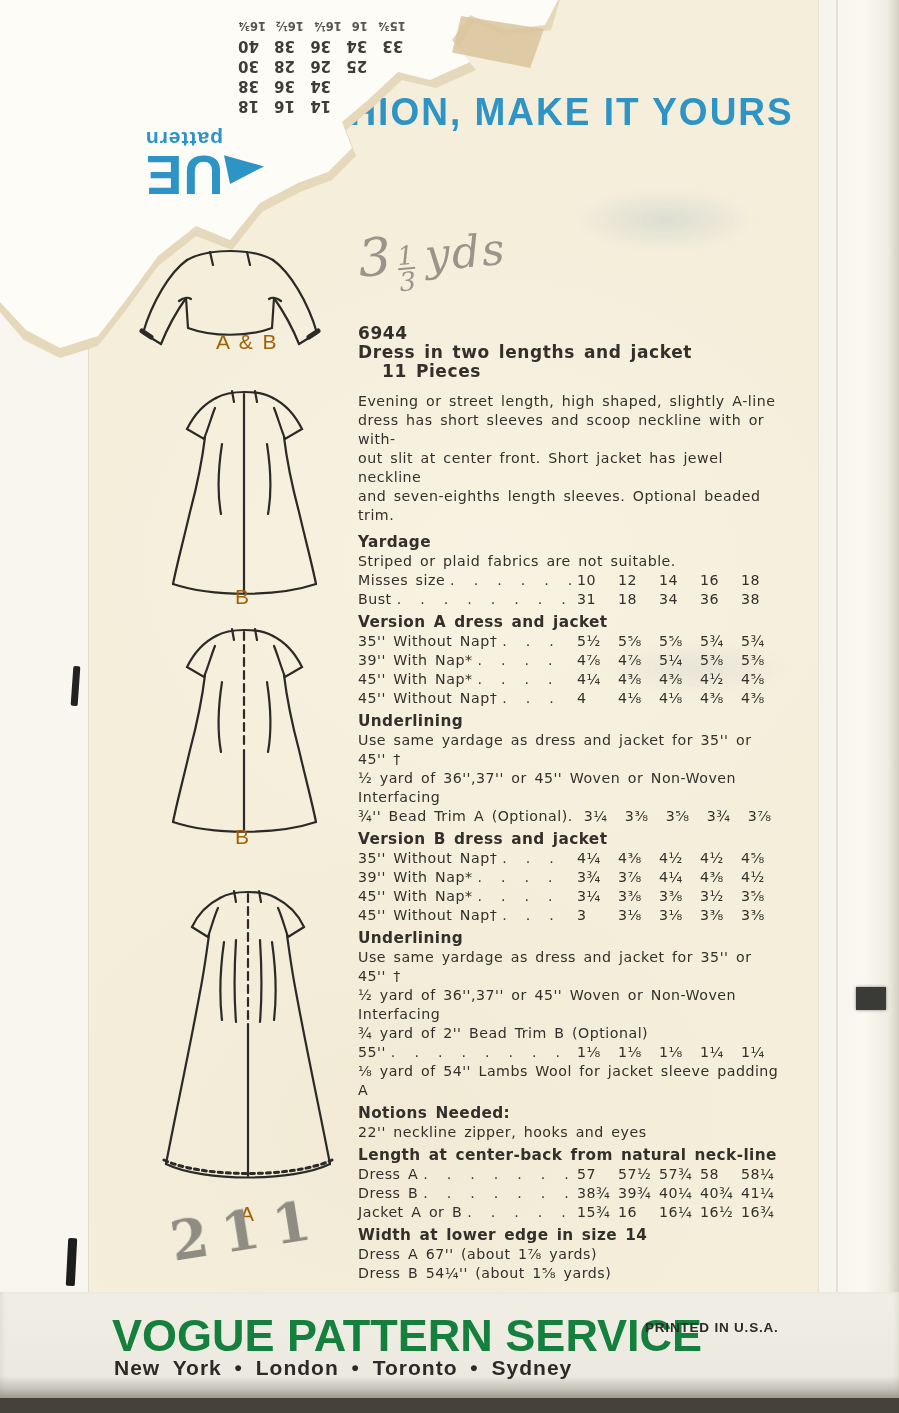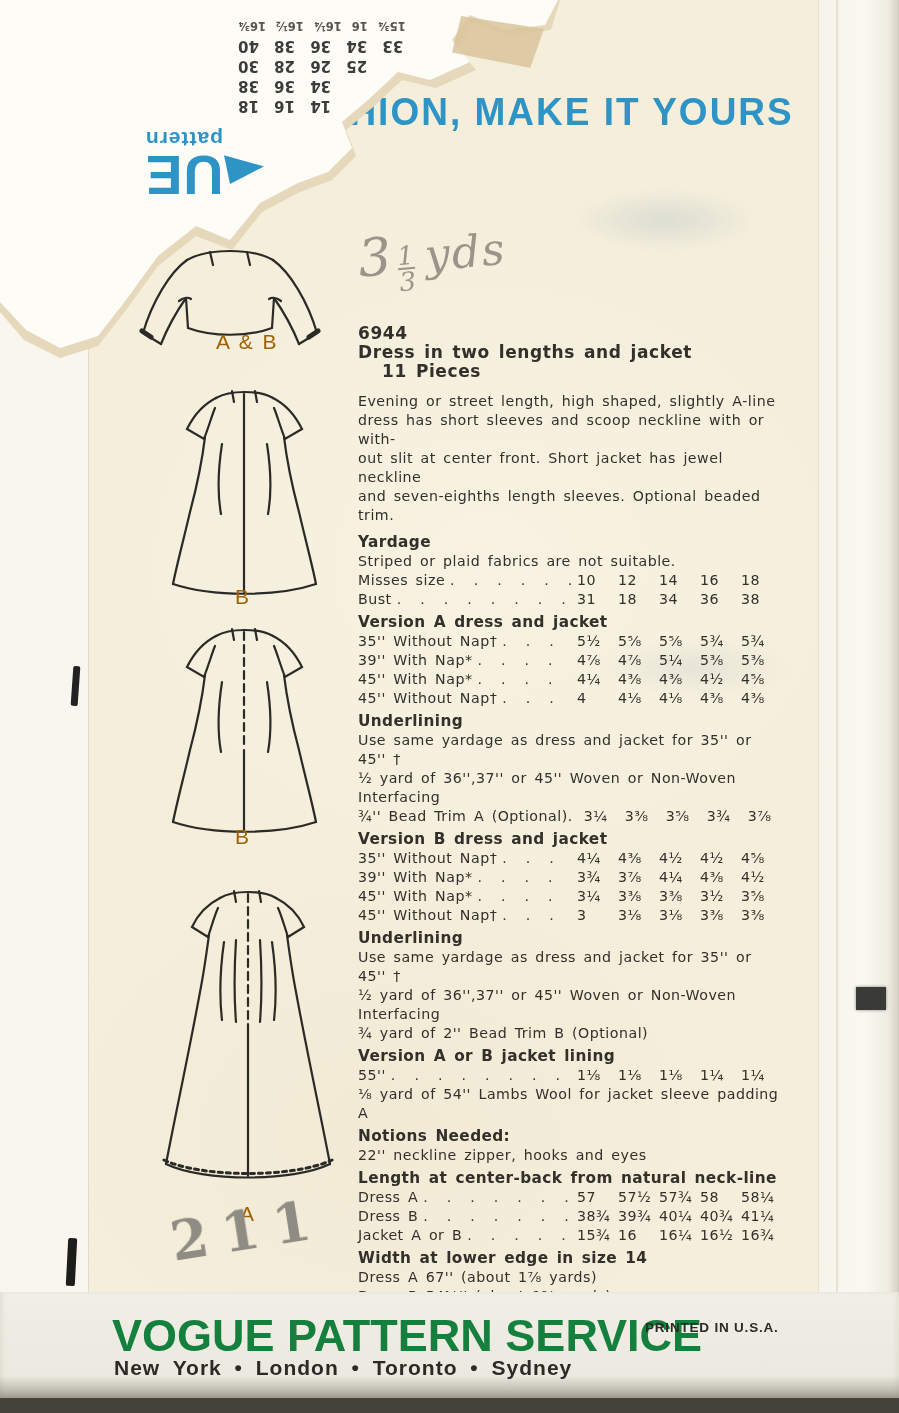--- a/index.html
+++ b/index.html
@@ -320,21 +320,20 @@
         <span class="tv">3⅛</span>
         <span class="tv">3⅜</span>
         <span class="tv">3⅜</span>
     </div>
 
     <div class="h">Underlining</div>
     <div class="line">Use same yardage as dress and jacket for 35'' or 45'' †</div>
     <div class="line">½ yard of 36'',37'' or 45'' Woven or Non-Woven Interfacing</div>
     <div class="line">¾ yard of 2'' Bead Trim B (Optional)</div>
 
-    <div class="h">Version A or B jacket lining</div>
     <div class="trow">
       <span class="tl">55''</span>
         <span class="ld"></span>
         <span class="tv">1⅛</span>
         <span class="tv">1⅛</span>
         <span class="tv">1⅛</span>
         <span class="tv">1¼</span>
         <span class="tv">1¼</span>
     </div>
     <div class="line">⅛ yard of 54'' Lambs Wool for jacket sleeve padding A</div>

